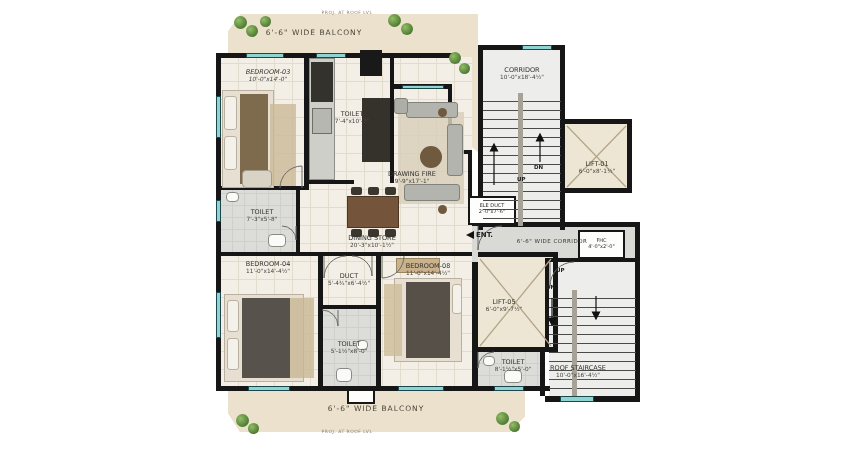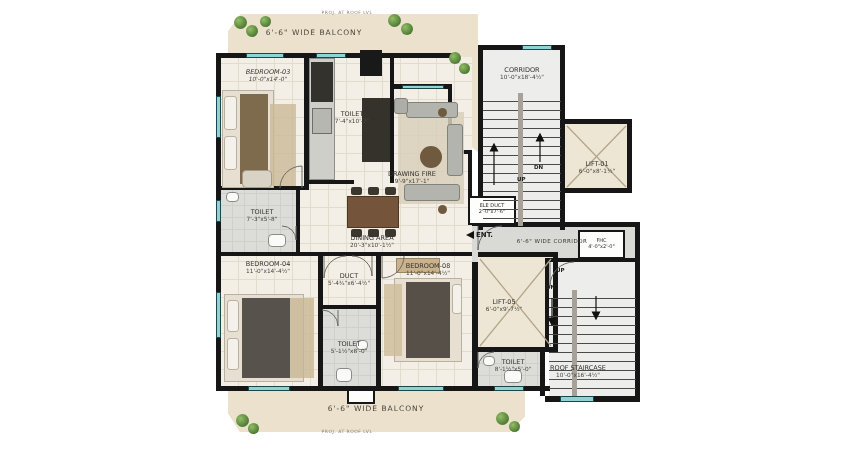--- a/index.html
+++ b/index.html
@@ -225,21 +225,21 @@
   </div>
   <div class="rlabel" style="left:412px;top:170px;">
     <div>DRAWING FIRE</div>
     <div class="dm">9'-9"x17'-1"</div>
   </div>
   <div class="rlabel" style="left:262px;top:208px;">
     <div>TOILET</div>
     <div class="dm">7'-3"x5'-8"</div>
   </div>
   <div class="rlabel" style="left:372px;top:234px;">
-    <div>DINING AREA</div>
+    <div>DINING STORE</div>
     <div class="dm">20'-3"x10'-1½"</div>
   </div>
   <div class="rlabel" style="left:268px;top:260px;">
     <div>BEDROOM-04</div>
     <div class="dm">11'-0"x14'-4½"</div>
   </div>
   <div class="rlabel" style="left:349px;top:272px;">
     <div>DUCT</div>
     <div class="dm">5'-4¾"x6'-4½"</div>
   </div>

